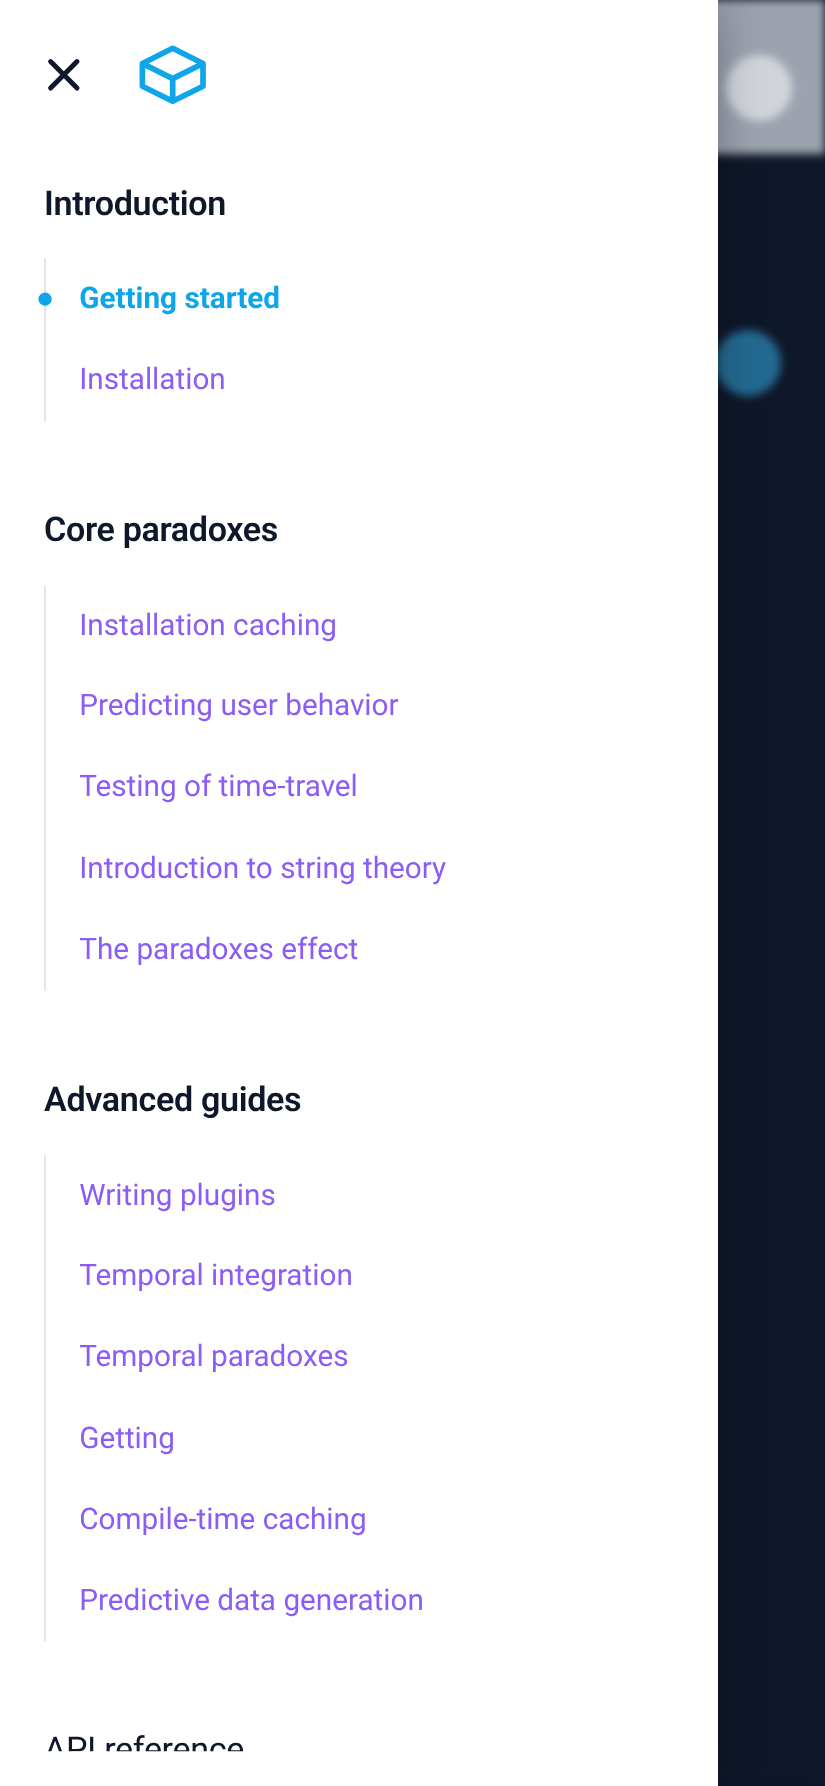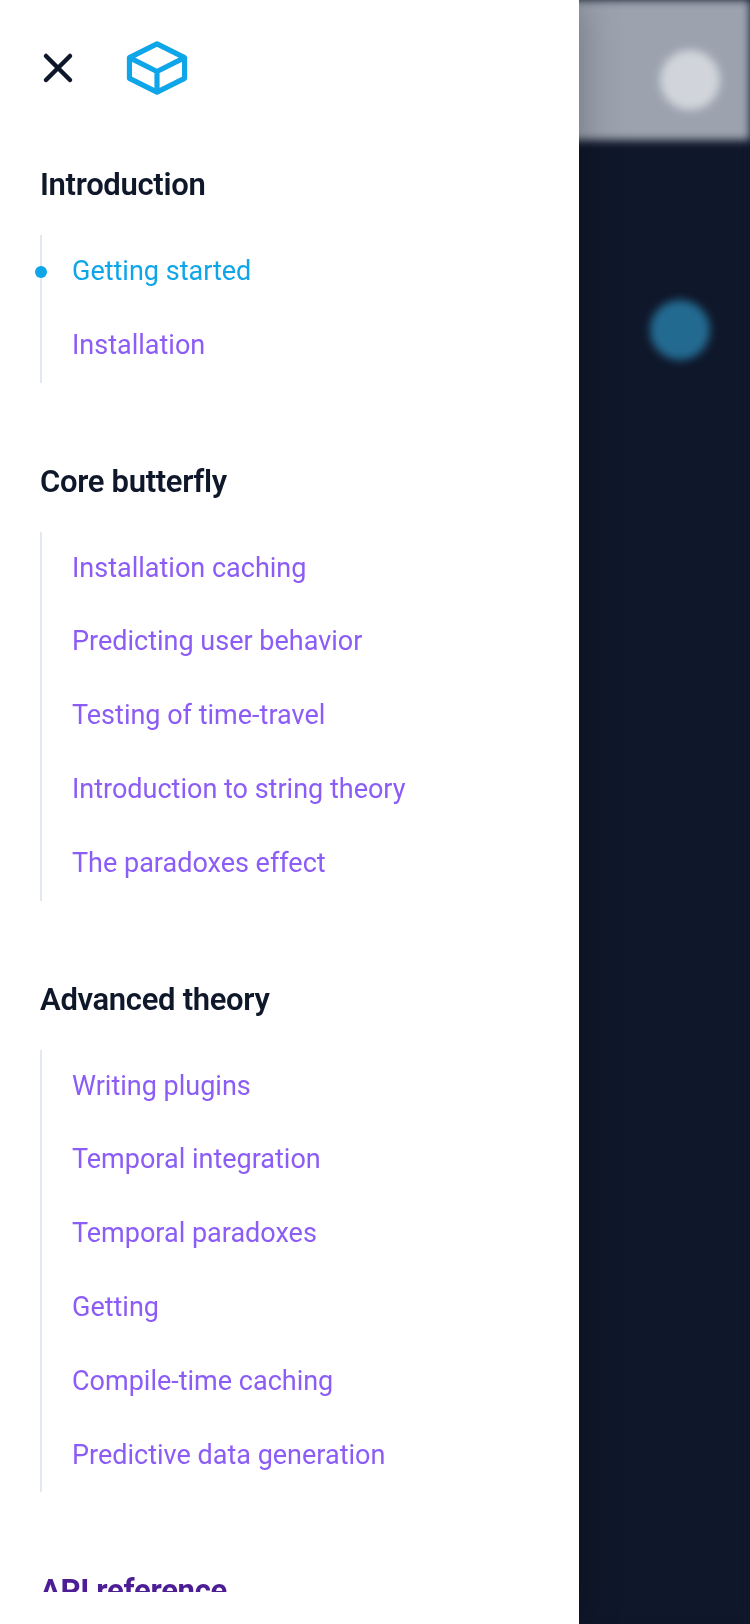--- a/index.html
+++ b/index.html
@@ -39,21 +39,21 @@
       right: 40px;
       width: 60px;
       height: 60px;
       border-radius: 30px;
       background: rgba(56, 189, 248, 0.5);
     }
     .sidebar {
       position: absolute;
       top: 0;
       left: 0;
-      width: 579px;
+      width: 652px;
       height: 100%;
       background: #ffffff;
       padding: 40px 40px 40px 40px;
       overflow-y: auto;
       box-shadow: 0 0 40px rgba(0,0,0,0.3);
     }
     .sidebar-header {
       display: flex;
       align-items: center;
       gap: 50px;
@@ -88,37 +88,37 @@
     .nav-item {
       position: relative;
       padding: 18px 0 18px 30px;
       font-size: 27px;
       color: #8b5cf6;
       cursor: pointer;
       line-height: 1.4;
     }
     .nav-item.active {
       color: #0ea5e9;
-      font-weight: 400;
+      font-weight: 700;
     }
     .nav-item.active::before {
       content: "";
       position: absolute;
       left: -7px;
       top: 50%;
       transform: translateY(-50%);
       width: 12px;
       height: 12px;
       border-radius: 50%;
       background: #0ea5e9;
     }
     .next-heading-partial {
       font-size: 31px;
-      font-weight: 700;
-      color: #4c1d95;
+      font-weight: 400;
+      color: #0f172a;
       letter-spacing: -0.01em;
     }
   </style>
 </head>
 <body>
 
 <div class="backdrop">
   <div class="backdrop-avatar"></div>
   <div class="backdrop-pill"></div>
 </div>
@@ -135,31 +135,31 @@
 
   <div id="sections-container">
       <div class="section">
         <h2 class="section-heading">Introduction</h2>
         <ul class="nav-list">
           <li class="nav-item active">Getting started</li>
           <li class="nav-item">Installation</li>
         </ul>
       </div>
       <div class="section">
-        <h2 class="section-heading">Core butterfly</h2>
+        <h2 class="section-heading">Core paradoxes</h2>
         <ul class="nav-list">
           <li class="nav-item">Installation caching</li>
           <li class="nav-item">Predicting user behavior</li>
           <li class="nav-item">Testing of time-travel</li>
           <li class="nav-item">Introduction to string theory</li>
           <li class="nav-item">The paradoxes effect</li>
         </ul>
       </div>
       <div class="section">
-        <h2 class="section-heading">Advanced theory</h2>
+        <h2 class="section-heading">Advanced guides</h2>
         <ul class="nav-list">
           <li class="nav-item">Writing plugins</li>
           <li class="nav-item">Temporal integration</li>
           <li class="nav-item">Temporal paradoxes</li>
           <li class="nav-item">Getting</li>
           <li class="nav-item">Compile-time caching</li>
           <li class="nav-item">Predictive data generation</li>
         </ul>
       </div>
     </div>

